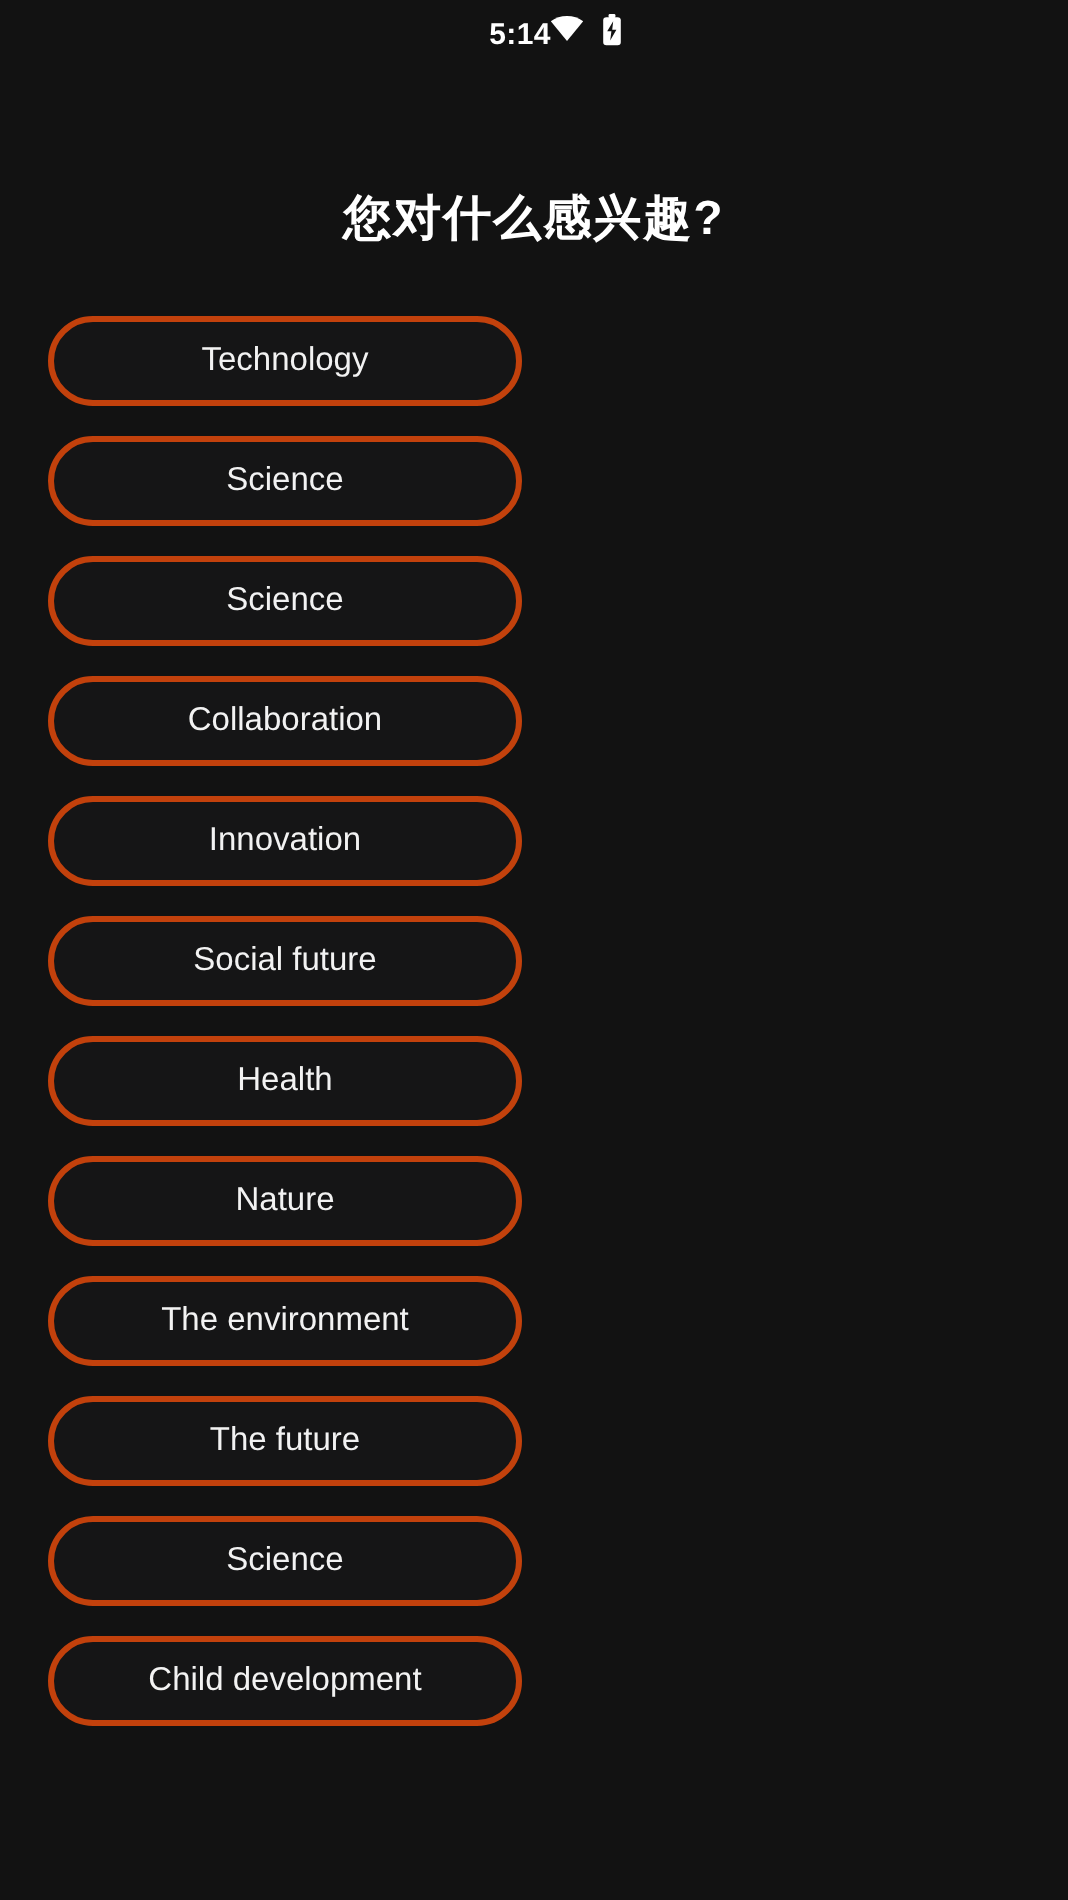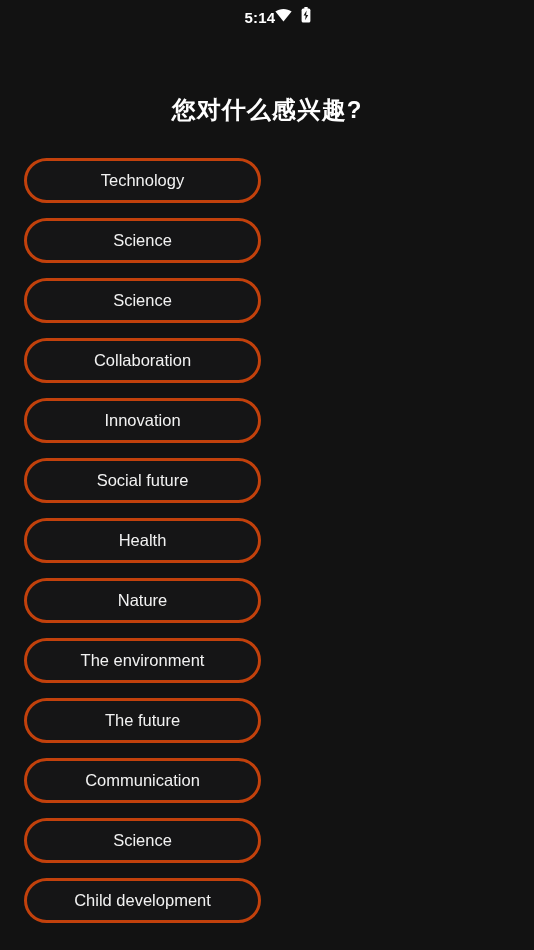--- a/index.html
+++ b/index.html
@@ -115,19 +115,18 @@
     <button class="pill">Technology</button>
     <button class="pill">Science</button>
     <button class="pill">Science</button>
     <button class="pill">Collaboration</button>
     <button class="pill">Innovation</button>
     <button class="pill">Social future</button>
     <button class="pill">Health</button>
     <button class="pill">Nature</button>
     <button class="pill">The environment</button>
     <button class="pill">The future</button>
-    <button class="pill">Communication</button>
     <button class="pill">Science</button>
     <button class="pill">Child development</button>
 
   </div>
 
 </div>
 
 </body></html>

